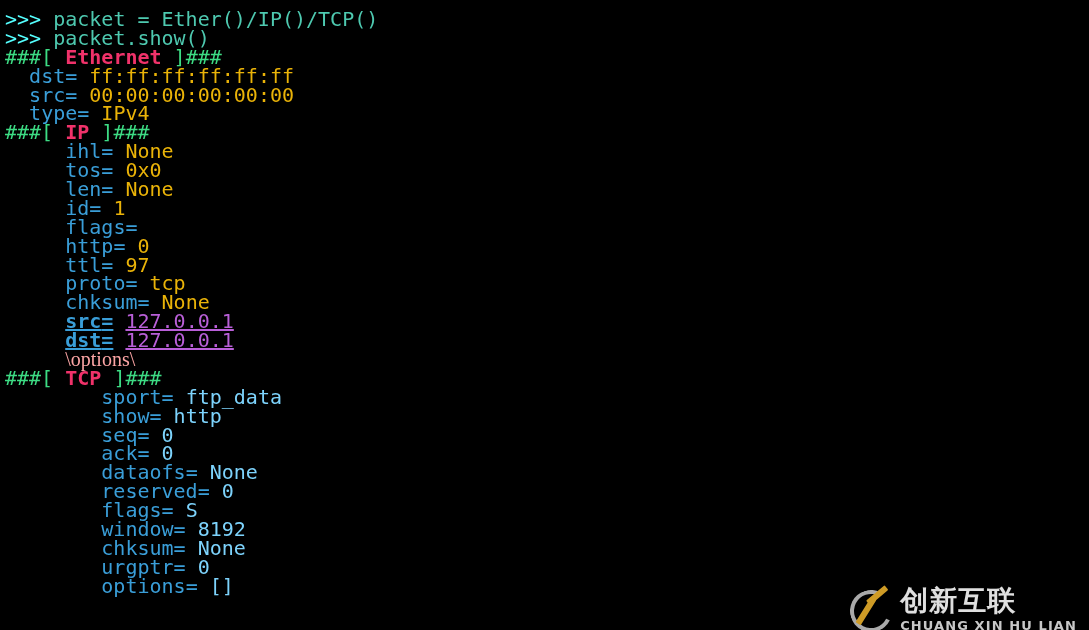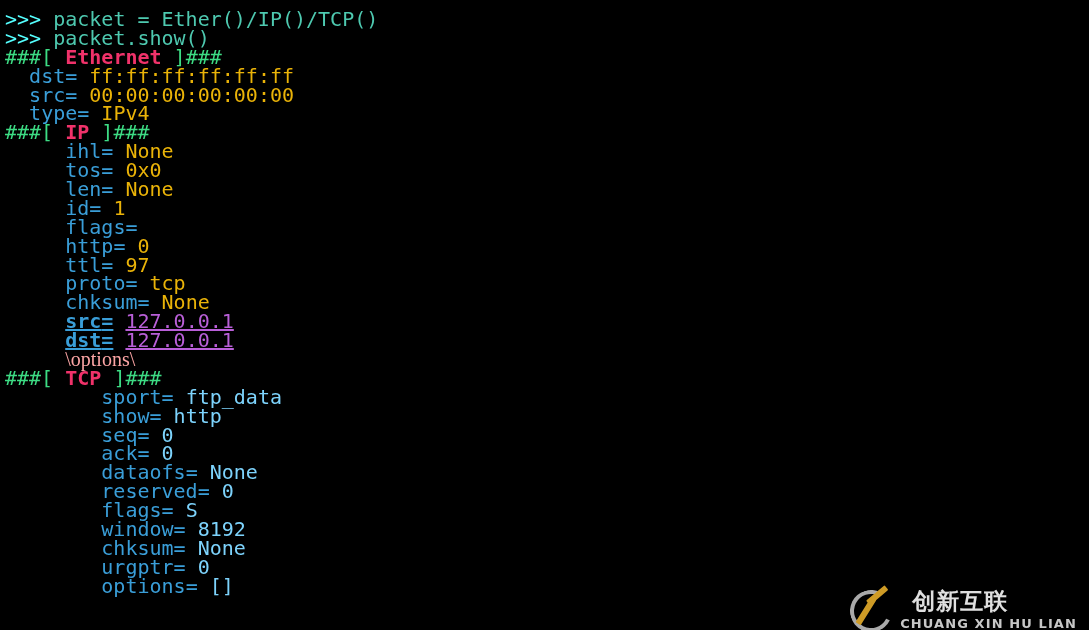--- a/index.html
+++ b/index.html
@@ -89,25 +89,24 @@
     transform-origin: 0% 50%;
   }
   #wm-text {
     display: flex;
     flex-direction: column;
     justify-content: center;
     line-height: 1;
   }
   #wm-cn {
     font-family: "DejaVu Sans", "Liberation Sans", sans-serif;
-    font-size: 23px;
+    font-size: 28px;
     font-weight: bold;
     color: #f2f2f2;
     letter-spacing: 1px;
-    margin-left: 12px;
   }
   #wm-py {
     font-family: "DejaVu Sans", "Liberation Sans", sans-serif;
     font-size: 13px;
     font-weight: bold;
     color: #d8d8d8;
     letter-spacing: 1.1px;
     margin-top: 4px;
   }
 </style>

